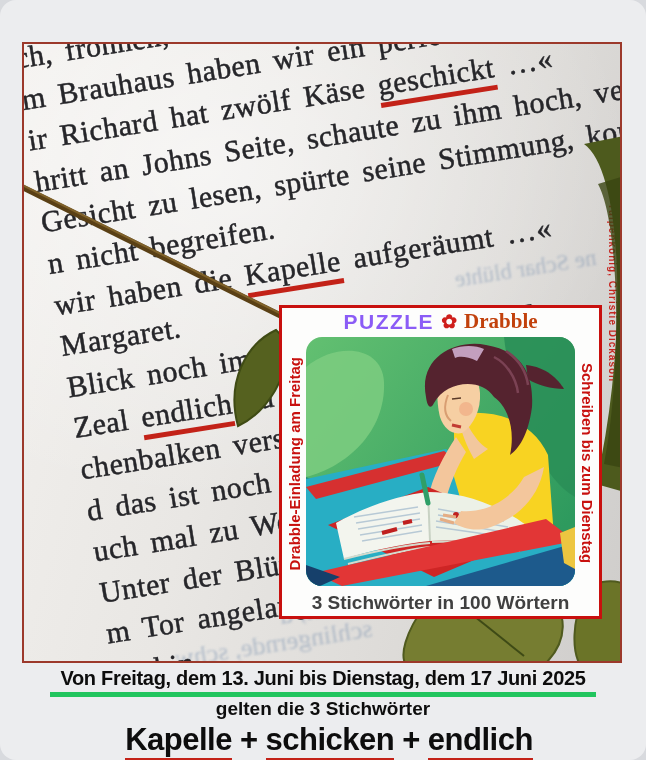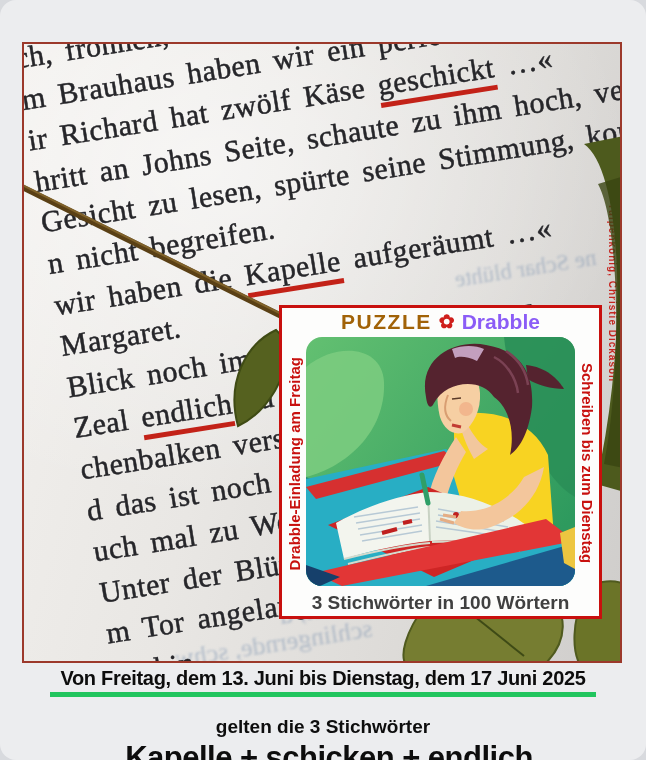--- a/index.html
+++ b/index.html
@@ -24,37 +24,37 @@
   .ghost.g2{left:430px;top:212px;transform:scaleX(-1) rotate(9deg);font-size:23px;}
   .credit{position:absolute;right:2px;top:112px;z-index:2;writing-mode:vertical-rl;
     font-size:10px;font-weight:bold;color:#c5251f;letter-spacing:1px;}
   svg.flora{position:absolute;left:0;top:0;z-index:3;pointer-events:none;}
 
   
   .card{position:absolute;left:255px;top:261px;width:323px;height:314px;z-index:5;box-sizing:border-box;
     background:#fdfdfc;border:3px solid #c8100e;display:flex;flex-direction:column;}
   .card-title{height:30px;display:flex;align-items:center;justify-content:center;gap:7px;
     font-weight:bold;font-size:21px;}
-  .t-puzzle{color:#a16207;letter-spacing:1.5px;}
+  .t-puzzle{color:#8b5cf6;letter-spacing:1.5px;}
   .t-flower{color:#cf1f1c;font-size:19px;}
-  .t-drabble{color:#8b5cf6;}
+  .t-drabble{color:#c2410c;font-family:Liberation Serif, serif;}
   .card-mid{flex:1;display:flex;}
   .vlabel{width:24px;display:flex;align-items:center;justify-content:center;
     font-weight:bold;font-size:15px;color:#c8100e;white-space:nowrap;}
   .vlabel span{writing-mode:vertical-rl;}
   .vlabel.left span{transform:rotate(180deg);}
   .card-art{flex:1;padding:1px 0;}
   .card-bottom{height:27px;display:flex;align-items:center;justify-content:center;
     font-weight:bold;font-size:19px;color:#404040;}
 
   
   .caption{position:absolute;left:0;right:0;top:663px;text-align:center;color:#0d0d0d;}
   .cap1{display:inline-block;margin-top:4px;font-size:20px;font-weight:bold;letter-spacing:-.3px;
     border-bottom:5px solid #22c55e;padding:0 10px 2px;}
-  .cap2{font-size:19px;font-weight:bold;margin-top:19px;}
+  .cap2{font-size:19px;font-weight:bold;margin-top:1px;}
   .cap3{font-size:31px;font-weight:bold;letter-spacing:-.5px;margin-top:2px;padding-left:12px;}
   .cap3 .kw{border-bottom:5px solid #c32218;padding-bottom:1px;}
   .cap3 .sep{margin:0 8px;}
 </style>
 </head>
 <body>
 
 <div class="stage">
 
   <div class="photo">

